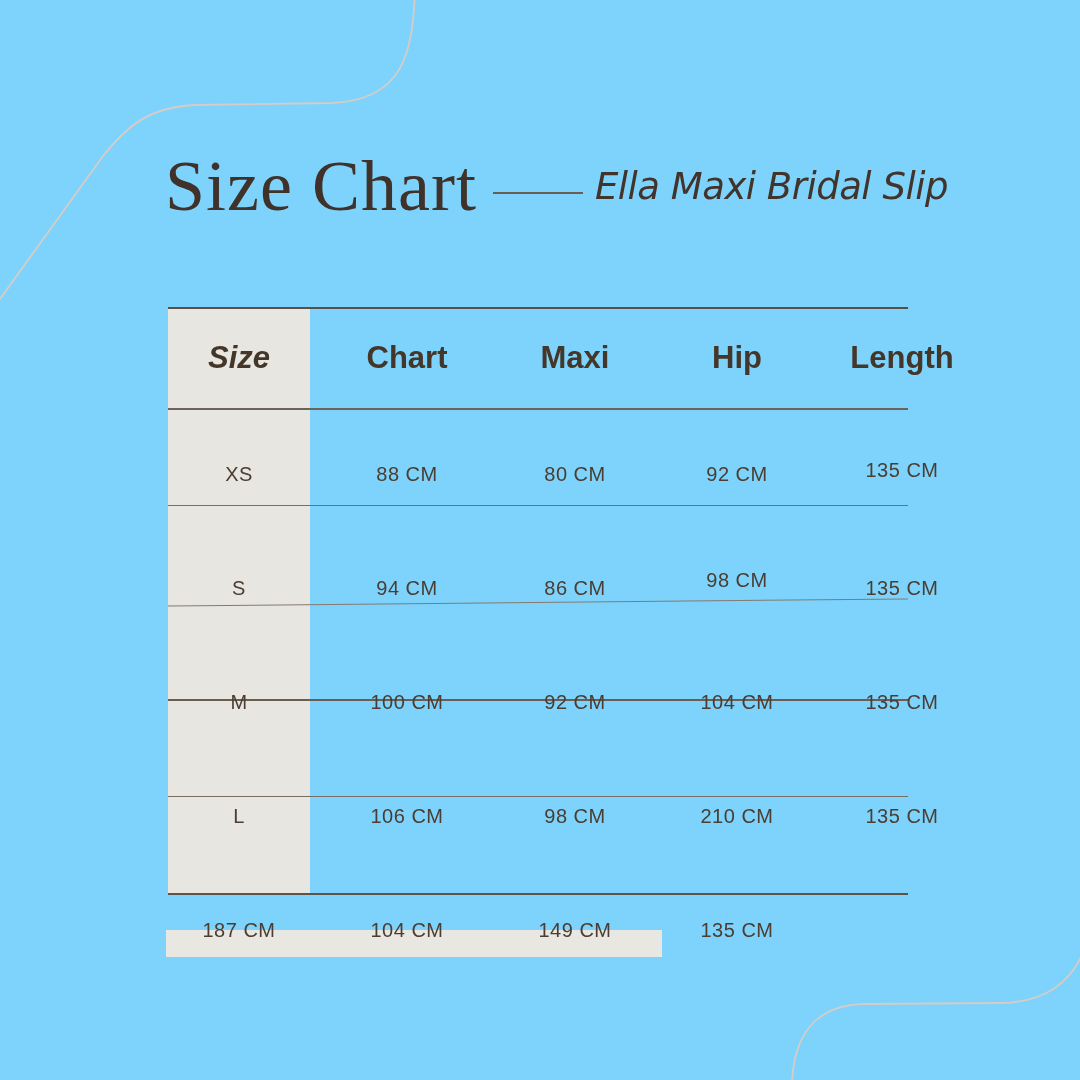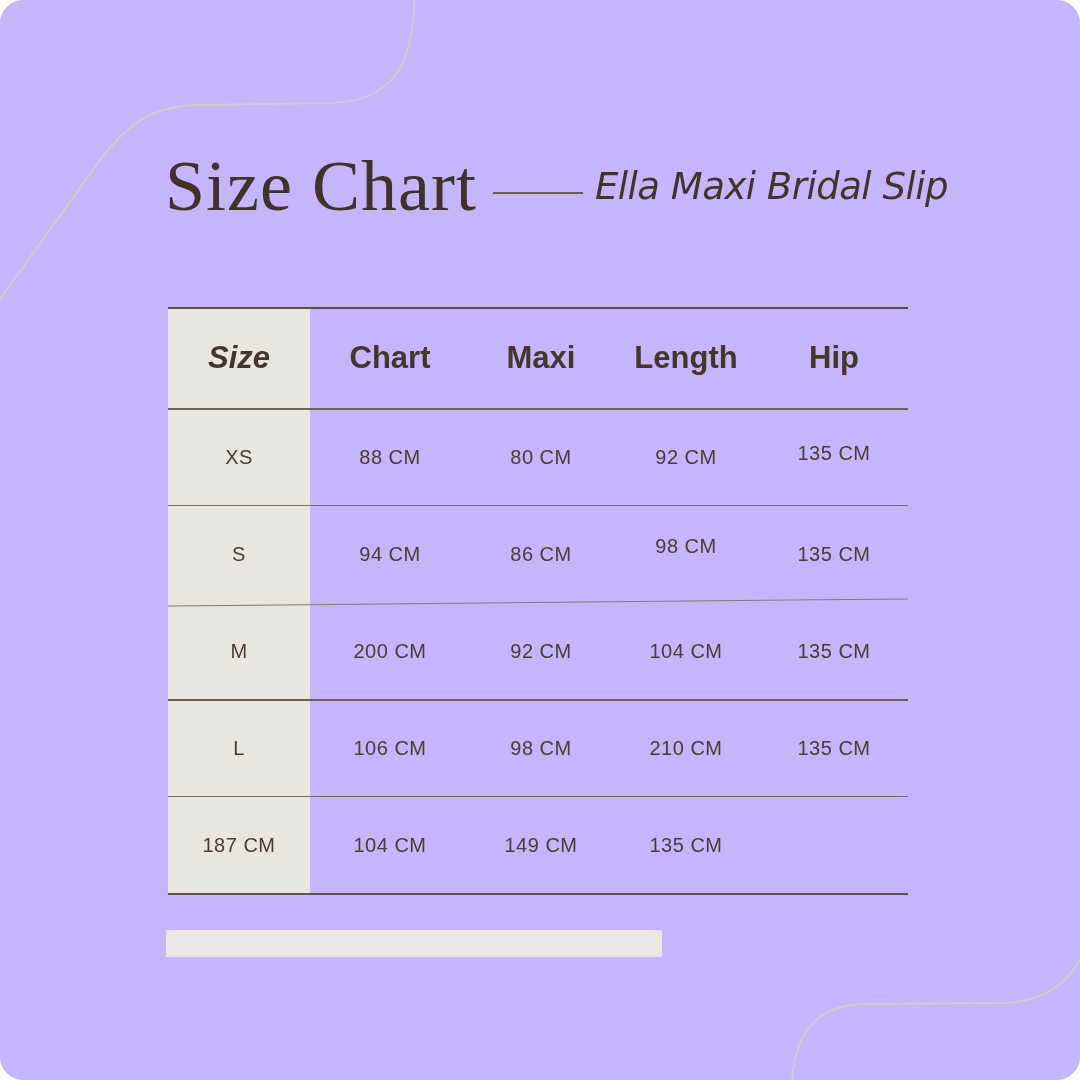--- a/index.html
+++ b/index.html
@@ -1,22 +1,21 @@
 <!DOCTYPE html>
 <html><head>
 <meta charset="utf-8">
 <style>
   html,body{margin:0;padding:0;}
   .canvas{
     position:relative;
     width:1080px;height:1080px;
-    background:#c4b5fd;
+    background:#7dd3fc;
     overflow:hidden;
     font-family:"Liberation Sans",sans-serif;
-    border-radius:23px;
   }
   
   .decor{position:absolute;inset:0;width:1080px;height:1080px;z-index:0;}
   .decor path{fill:none;stroke:#d7ccc5;stroke-width:1.8;}
 
   
   .header{
     position:absolute;left:165px;top:150px;right:40px;
     display:flex;align-items:center;z-index:3;
   }
@@ -48,20 +47,21 @@
   .rule-2     {top:295px;height:1.2px;background:#857a6f;transform:rotate(-0.55deg);}
   .rule-3     {top:392px;height:2px;background:#6a5d52;}
   .rule-4     {top:489px;height:1.4px;background:#7a6d62;}
   .rule-bottom{top:586px;height:2px;background:#5f5246;}
 
   .grid{
     position:relative;z-index:2;
     display:grid;
     grid-template-columns:142px 160px 142px 148px 148px;
     grid-template-rows:101px repeat(5,97px);
+    gap:17px;
   }
   .cell{
     display:flex;align-items:center;justify-content:center;
     font-size:20px;line-height:1;color:#4b3d31;
     letter-spacing:0.5px;
   }
   .cell.head{font-weight:700;font-size:31px;color:#443628;letter-spacing:0;}
   .cell.size-head{font-style:italic;}
   
   .grid > :nth-child(10){transform:translateY(-4px);}
@@ -97,37 +97,37 @@
     <div class="rule rule-2"></div>
     <div class="rule rule-3"></div>
     <div class="rule rule-4"></div>
     <div class="rule rule-bottom"></div>
 
     <div class="grid">
 
       <div class="cell head size-head">Size</div>
       <div class="cell head">Chart</div>
       <div class="cell head">Maxi</div>
+      <div class="cell head">Hip</div>
       <div class="cell head">Length</div>
-      <div class="cell head">Hip</div>
 
       <div class="cell">XS</div>
       <div class="cell">88 CM</div>
       <div class="cell">80 CM</div>
       <div class="cell">92 CM</div>
       <div class="cell">135 CM</div>
 
       <div class="cell">S</div>
       <div class="cell">94 CM</div>
       <div class="cell">86 CM</div>
       <div class="cell">98 CM</div>
       <div class="cell">135 CM</div>
 
       <div class="cell">M</div>
-      <div class="cell">200 CM</div>
+      <div class="cell">100 CM</div>
       <div class="cell">92 CM</div>
       <div class="cell">104 CM</div>
       <div class="cell">135 CM</div>
 
       <div class="cell">L</div>
       <div class="cell">106 CM</div>
       <div class="cell">98 CM</div>
       <div class="cell">210 CM</div>
       <div class="cell">135 CM</div>
 

